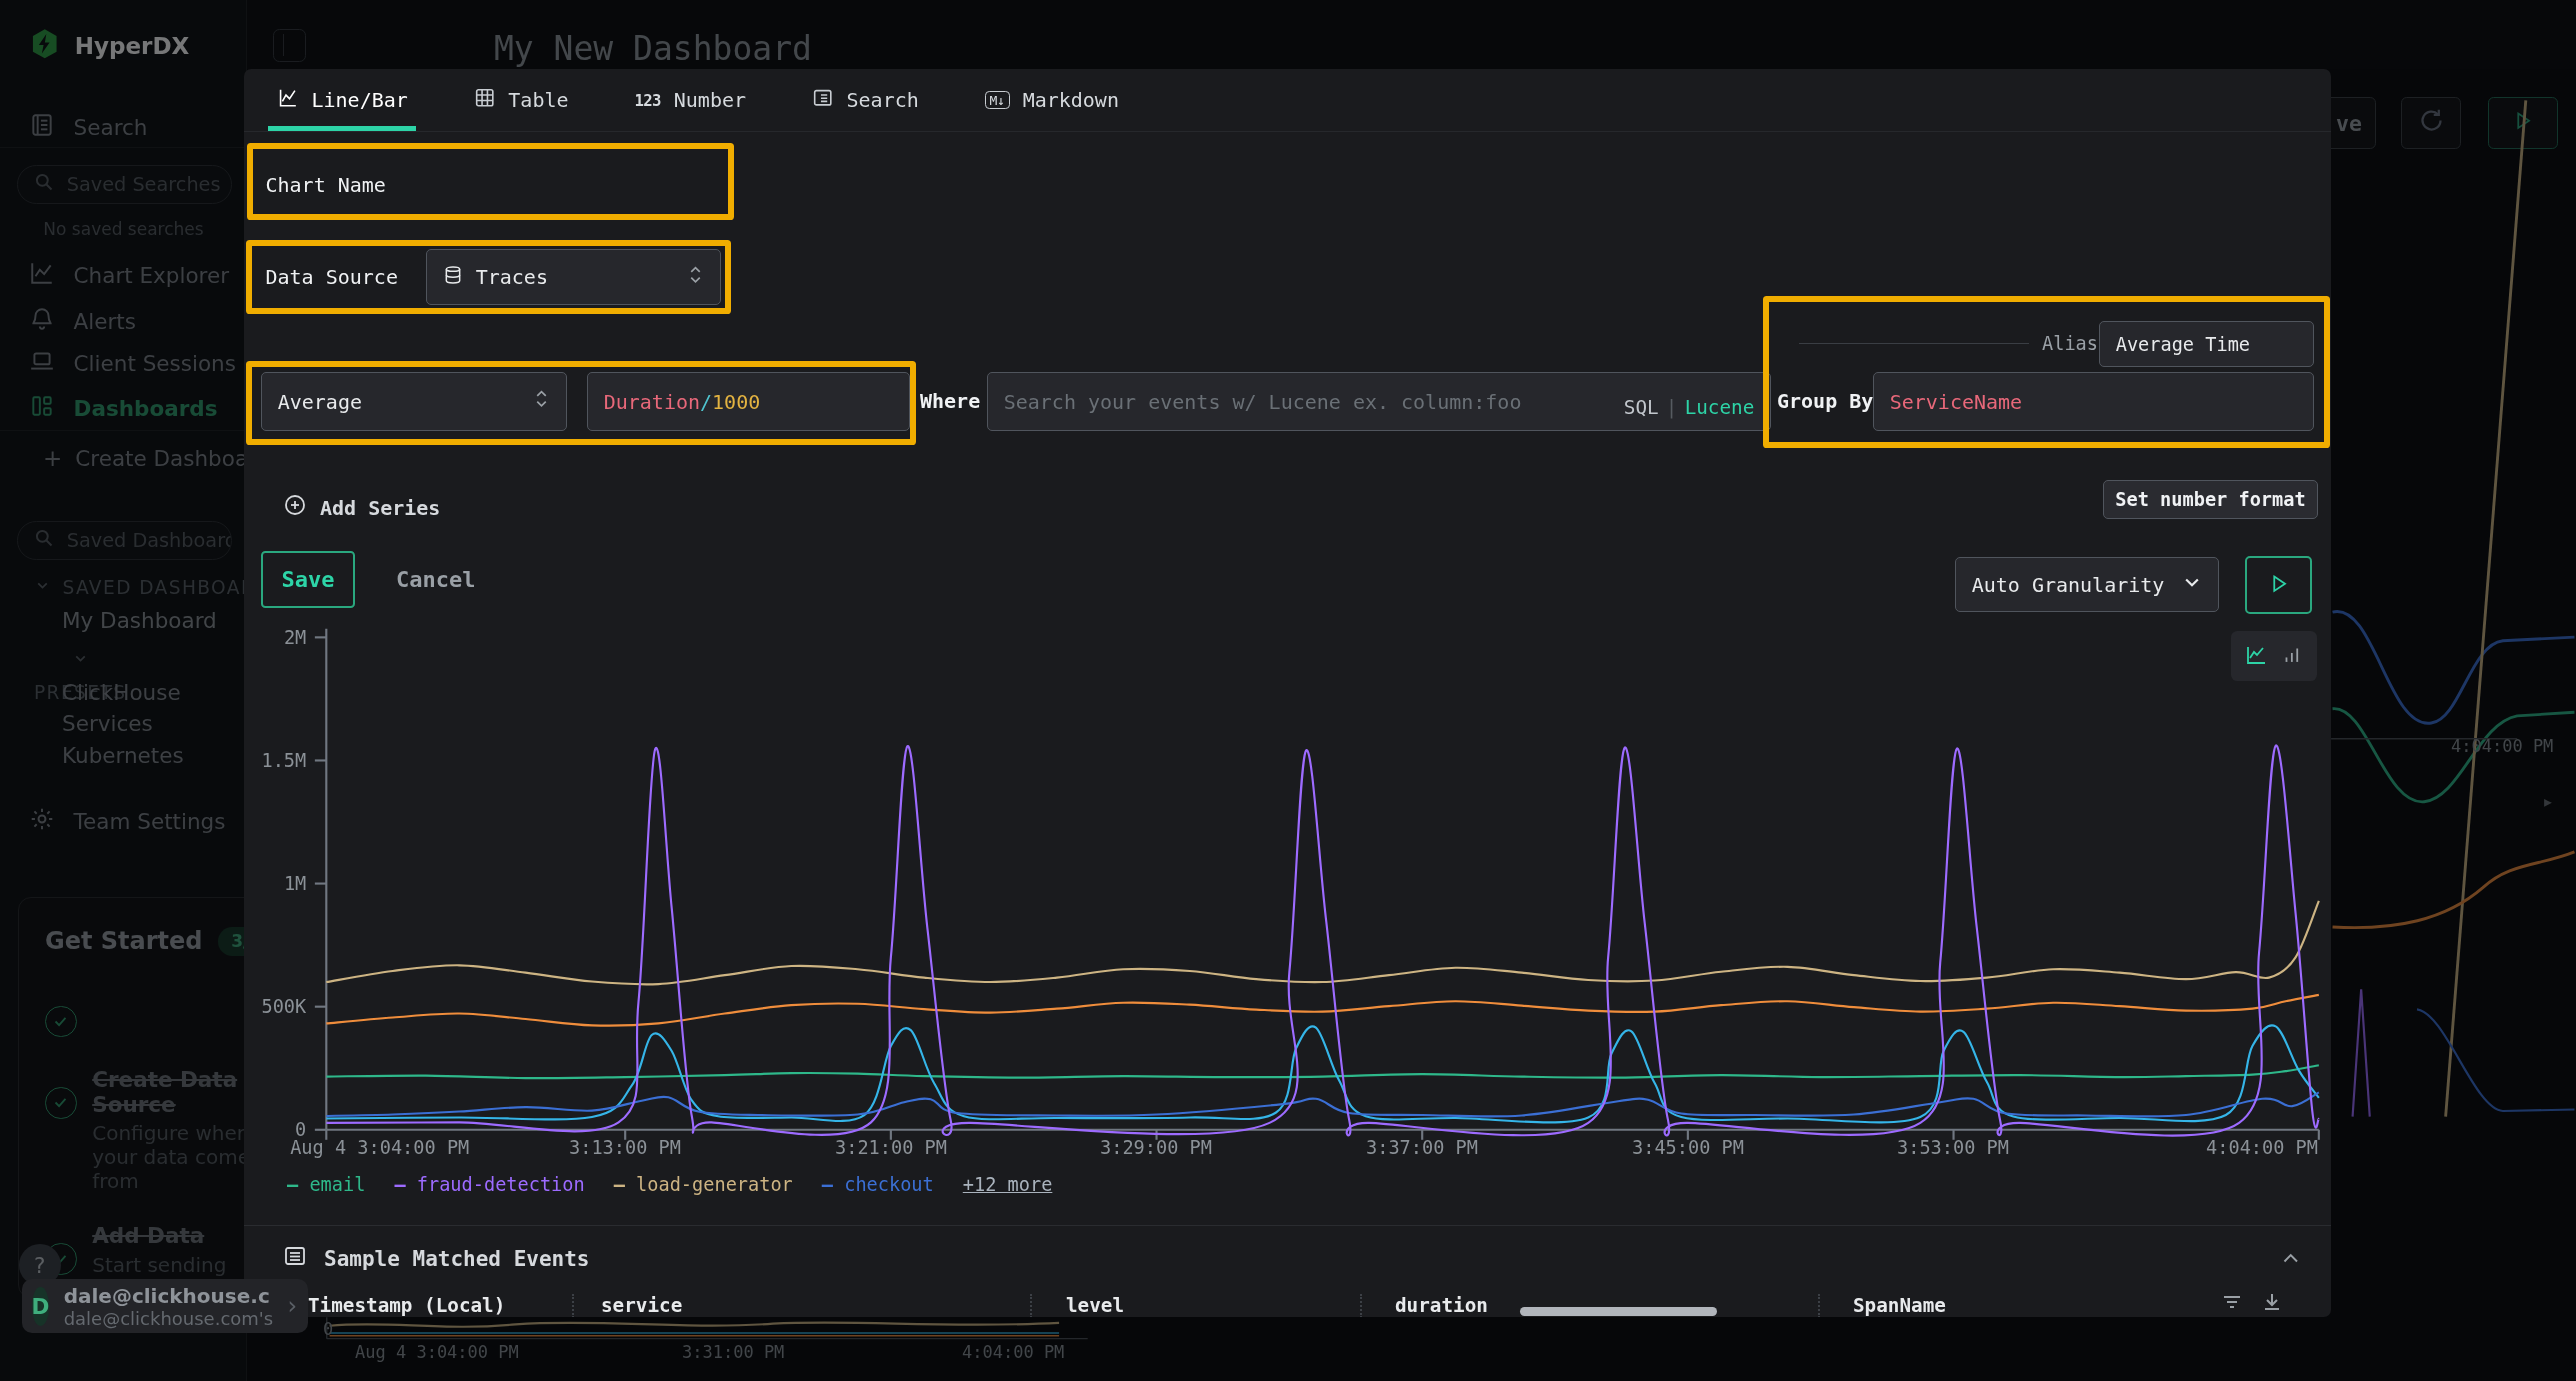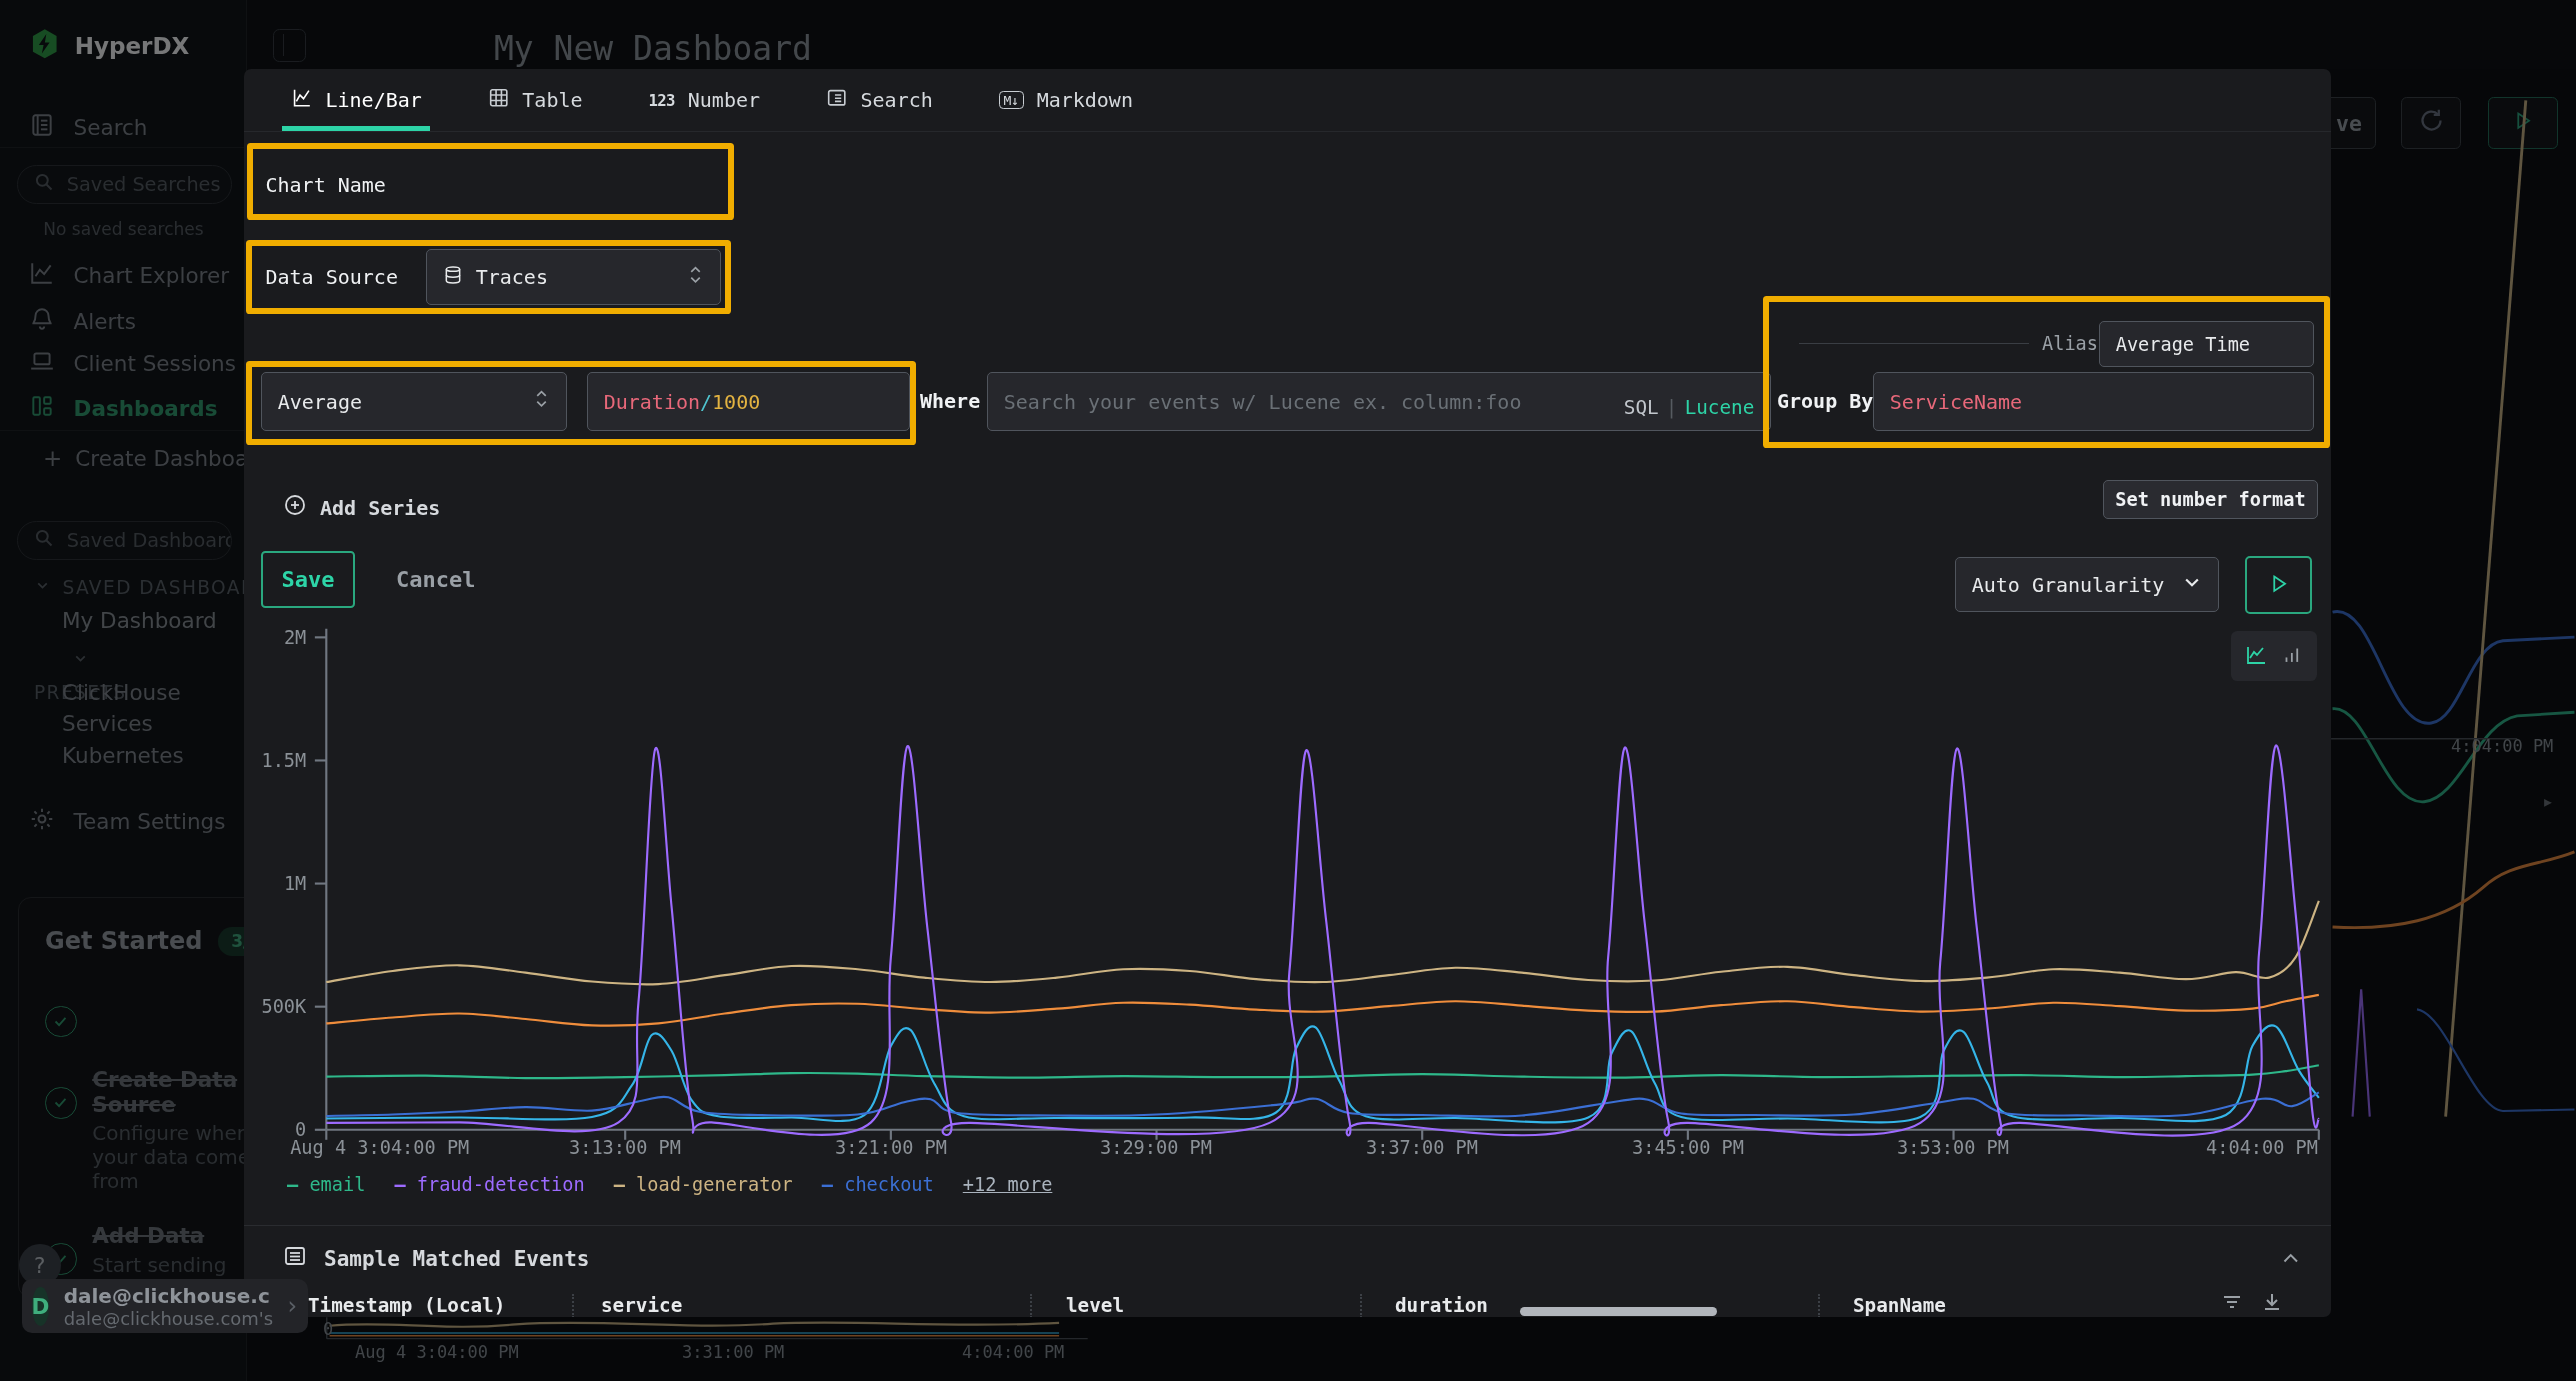--- a/index.html
+++ b/index.html
@@ -55,21 +55,21 @@
   #user-avatar { width:39px; height:39px; border-radius:50%; background:#173328; color:#3fae7d;
                  display:flex; align-items:center; justify-content:center; font-size:21.5px; font-weight:bold; }
   .user-email { font-size:20px; font-weight:bold; color:#8e9399; white-space:nowrap; }
   .user-team { font-size:18px; color:#64696f; white-space:nowrap; }
   #user-chevron { margin-left:auto; margin-right:11.4px; color:#5a5f66; font-size:24px; }
 
   
   #modal { left:244px; top:69px; width:2087px; height:1248px; background:#1a1b1e;
            border-radius:7.2px; z-index:30; overflow:hidden; }
   #tabs { position:absolute; left:0; top:0; width:2087px; height:63px; border-bottom:1.4px solid #26282c;
-          display:flex; gap:66px; padding-left:47px; }
+          display:flex; gap:66px; padding-left:33px; }
   .tab { display:flex; align-items:center; gap:13px; font-size:20px; color:#d6dade; height:62px; position:relative;}
   .tab.active { color:#ffffff; }
   .tab.active::after { content:""; position:absolute; left:-8.6px; right:-8.6px; bottom:0; height:5px; background:#2dd4a7; }
   .tab .num { font-size:15.7px; font-weight:bold; letter-spacing:-0.7px; }
   .md-badge { border:1.4px solid #c8cdd2; border-radius:4.3px; font-size:13px; padding:0.7px 3.6px; }
 
   .m-label { position:absolute; font-size:20px; color:#f0f2f4; white-space:nowrap; }
   .m-input { position:absolute; background:#26272c; border:1.4px solid #50555d; border-radius:5px;
              font-size:20px; color:#e8eaec; display:flex; align-items:center; padding:0 15.7px; white-space:nowrap;}
   .placeholder { color:#6a7076; }

